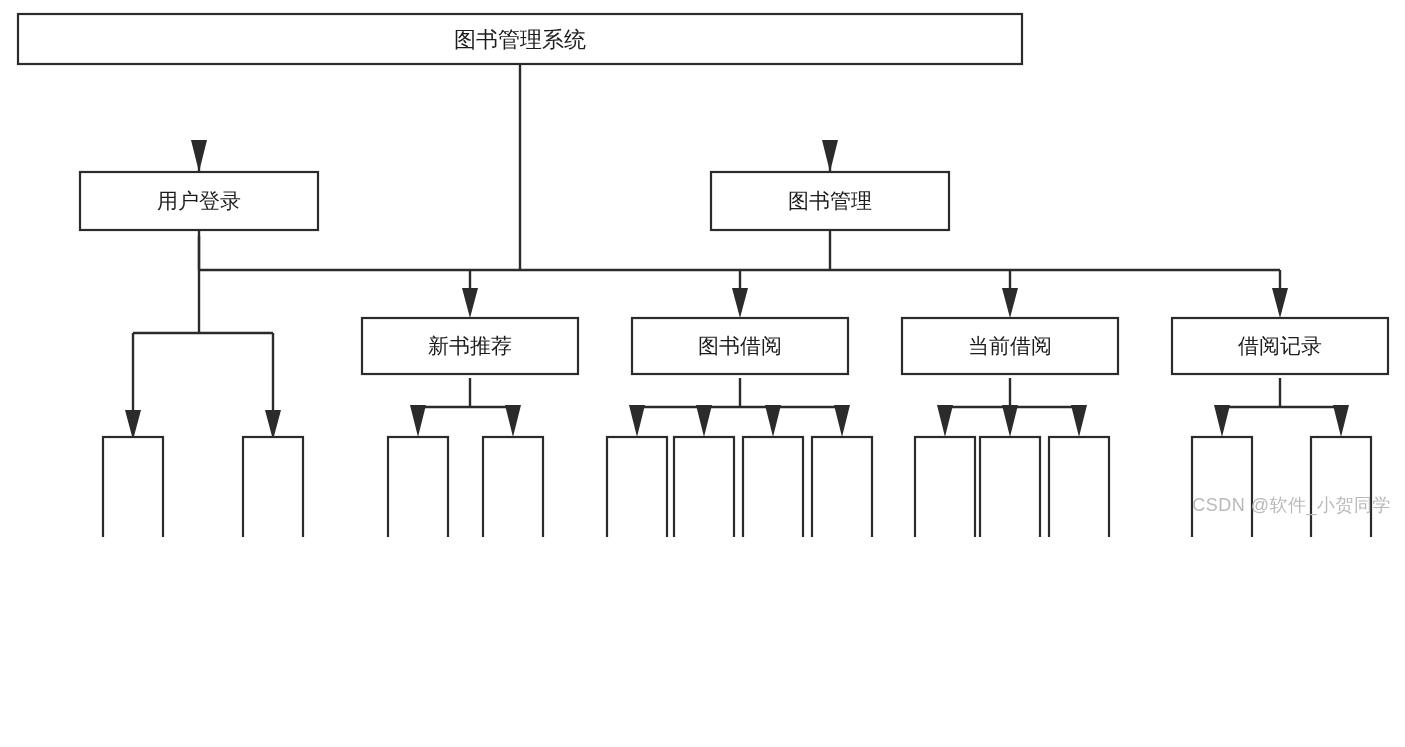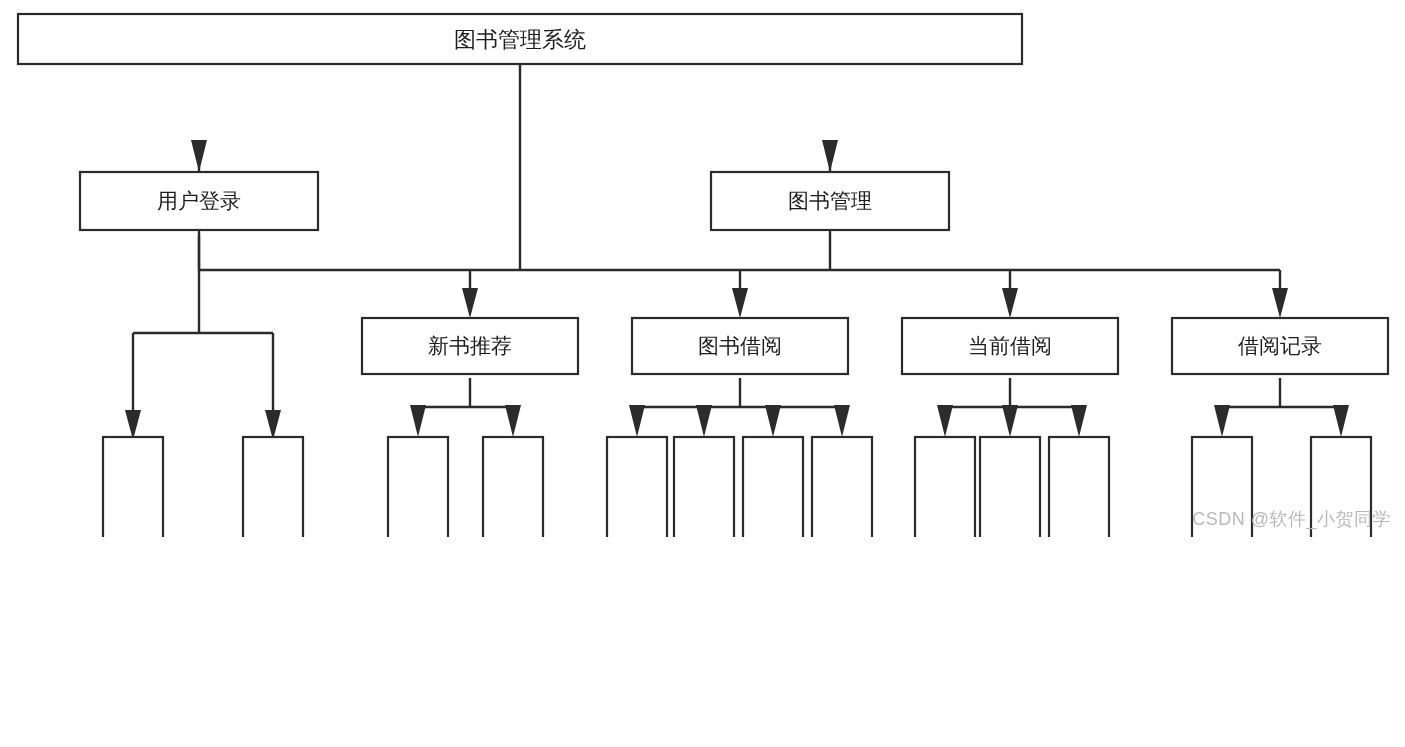--- a/index.html
+++ b/index.html
@@ -68,21 +68,21 @@
     letter-spacing: 1px;
     white-space: nowrap;
     pointer-events: none;
     display: flex;
     align-items: center;
     justify-content: center;
   }
   .watermark {
     position: absolute;
     right: 14px;
-    bottom: 6px;
+    bottom: 20px;
     font-family: "Liberation Sans", "DejaVu Sans", sans-serif;
     font-size: 18px;
     color: #b9b9b9;
     white-space: nowrap;
     letter-spacing: 0.5px;
   }
 </style>
 </head>
 <body>
 

